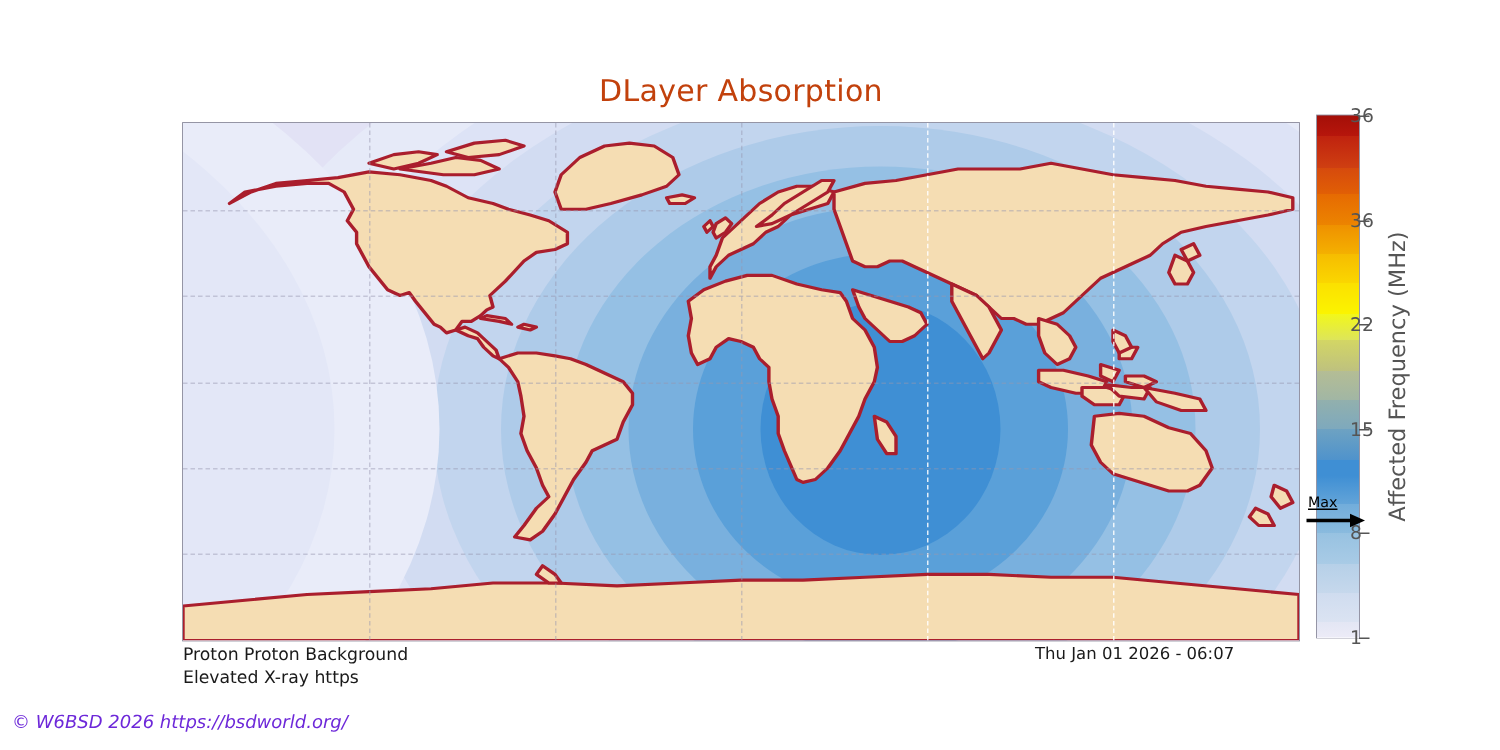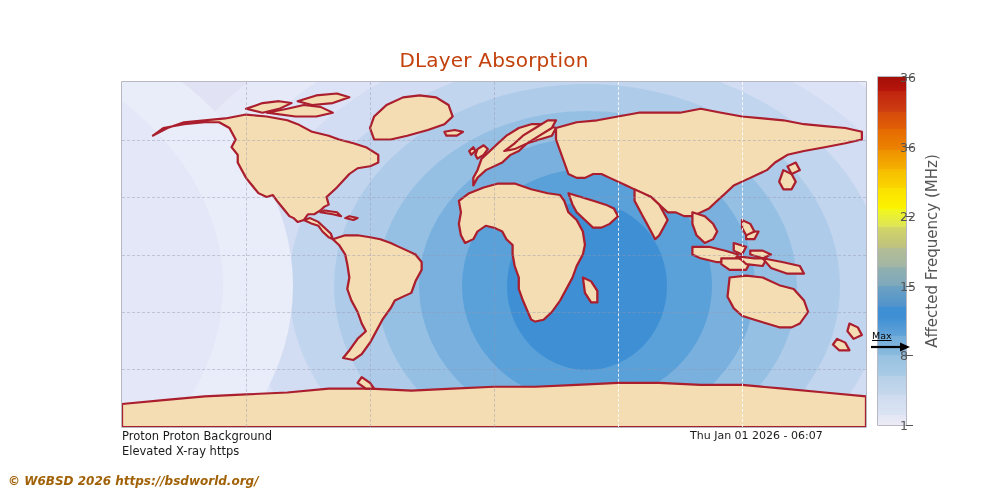--- a/index.html
+++ b/index.html
@@ -85,22 +85,22 @@
     position:absolute;left:3px;top:0;font-size:9.5px;color:#000;
     font-family:"DejaVu Sans","Liberation Sans",sans-serif;
     text-decoration:underline;
   }
   #max-annotation svg{position:absolute;left:0;top:11px;}
   
   .note{position:absolute;left:122px;font-size:11.5px;color:#1a1a1a;}
   #note-1{top:429px;}
   #note-2{top:444px;}
   #datestamp{position:absolute;left:690px;top:429px;font-size:11px;color:#1a1a1a;}
-  #copyright{position:absolute;left:8px;top:474px;font-size:12px;color:#a16207;
-             font-style:italic;font-weight:bold;}
+  #copyright{position:absolute;left:8px;top:474px;font-size:12px;color:#6d28d9;
+             font-style:italic;font-weight:normal;}
 </style>
 </head>
 <body>
 
 <div id="chart-title">DLayer Absorption</div>
 
 <div id="map-axes">
 
   <div class="layer">
     <div class="blob" style="width:900px;height:620px;background:#e6eaf8;"></div>

